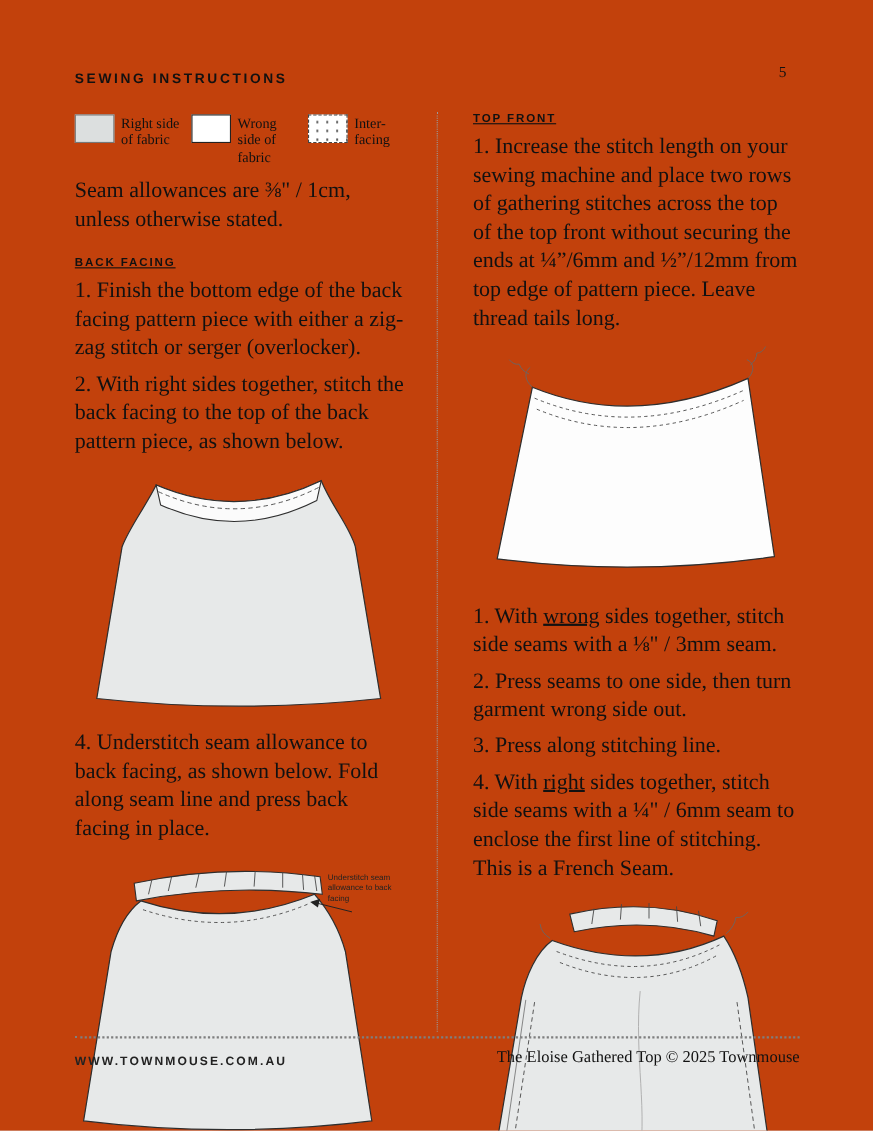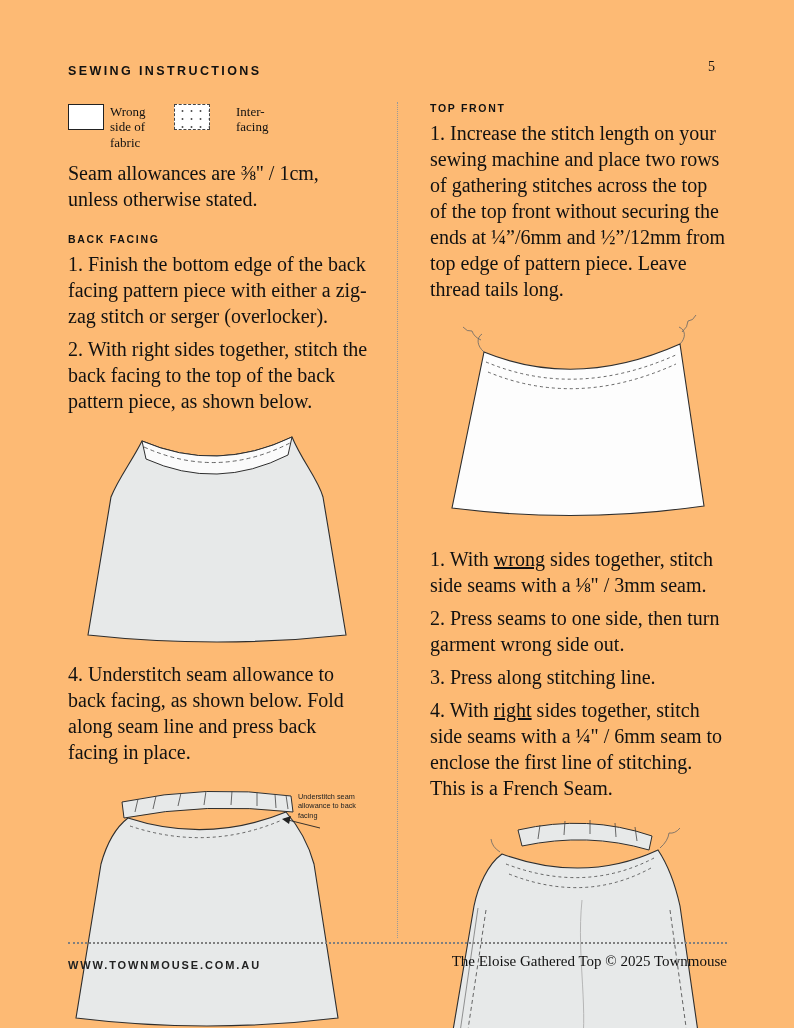--- a/index.html
+++ b/index.html
@@ -1,45 +1,45 @@
 <!DOCTYPE html>
 <html><head>
 <meta charset="utf-8">
 <style>
   html,body { margin:0; padding:0; background:#e0e0e0; }
-  .page { position:relative; width:794px; height:1028px; background:#fdba74; margin:0 auto;
+  .page { position:relative; width:794px; height:1028px; background:#c2410c; margin:0 auto;
           font-family:"Liberation Serif", serif; color:#111; overflow:hidden; }
 
   .page-title { position:absolute; left:68px; top:64px;
                 font-family:"Liberation Sans", sans-serif; font-weight:bold;
                 font-size:12.5px; letter-spacing:2.4px; color:#111; }
   .page-number { position:absolute; left:708px; top:59px; font-size:14px; }
 
   .col { position:absolute; top:102px; }
   .col-left  { left:68px;  width:300px; }
   .col-right { left:430px; width:298px; }
   .divider { position:absolute; left:397px; top:102px; height:836px; width:0;
              border-left:1px dotted #9a9a9a; }
 
   .body-text { font-size:20px; line-height:1.3; margin:0 0 7px; }
   .section-heading { font-family:"Liberation Sans", sans-serif; font-weight:bold;
-                     font-size:10.5px; letter-spacing:1.7px; margin:21px 0 6px; color:#111; }
+                     font-size:10.5px; letter-spacing:1.7px; margin:21px 0 6px; color:#111;text-decoration:underline; }
   .section-heading.first { margin-top:0; }
   .und { text-decoration:underline; }
 
   .legend { display:flex; margin:2px 0 10px; }
   .legend-item { display:flex; align-items:flex-start; margin-right:7px; }
   .swatch { width:36px; height:26px; flex:0 0 auto; margin-right:6px; box-sizing:border-box; }
   .swatch-right { background:#dcdfdf; border:1px solid #777; }
   .swatch-wrong { background:#ffffff; border:1px solid #222; }
   .swatch-inter { background:#ffffff; border:1px dashed #444;
                   background-image:radial-gradient(circle, #555 0.9px, transparent 1.2px);
                   background-size:9px 8px; background-position:3px 2px; }
   .legend-label { font-size:13px; line-height:1.18; width:57px; }
-  .legend-item:last-child .legend-label { width:44px;margin-left:20px; }
+  .legend-item:last-child .legend-label { width:44px; }
 
   .diagram { margin:4px 0 8px; }
   .diagram-a { margin-left:12px; }
   .diagram-b { margin:10px 0 12px 2px; }
   .diagram-c { position:relative; width:300px; height:258px; margin-top:6px; }
   .diagram-c svg { position:absolute; left:0; top:0; }
   .annotation { position:absolute; left:230px; top:20px; width:70px;
                 font-family:"Liberation Sans", sans-serif; font-size:7.3px;
                 line-height:1.3; color:#222; }
   .diagram-d { margin-top:4px; }
@@ -55,20 +55,24 @@
 <body>
 
 <div class="page">
 
   <div class="page-title">SEWING INSTRUCTIONS</div>
   <div class="page-number">5</div>
 
   <div class="col col-left">
 
     <div class="legend">
+      <div class="legend-item">
+        <span class="swatch swatch-right"></span>
+        <span class="legend-label">Right side of fabric</span>
+      </div>
       <div class="legend-item">
         <span class="swatch swatch-wrong"></span>
         <span class="legend-label">Wrong side of fabric</span>
       </div>
       <div class="legend-item">
         <span class="swatch swatch-inter"></span>
         <span class="legend-label">Inter-facing</span>
       </div>
     </div>
 

